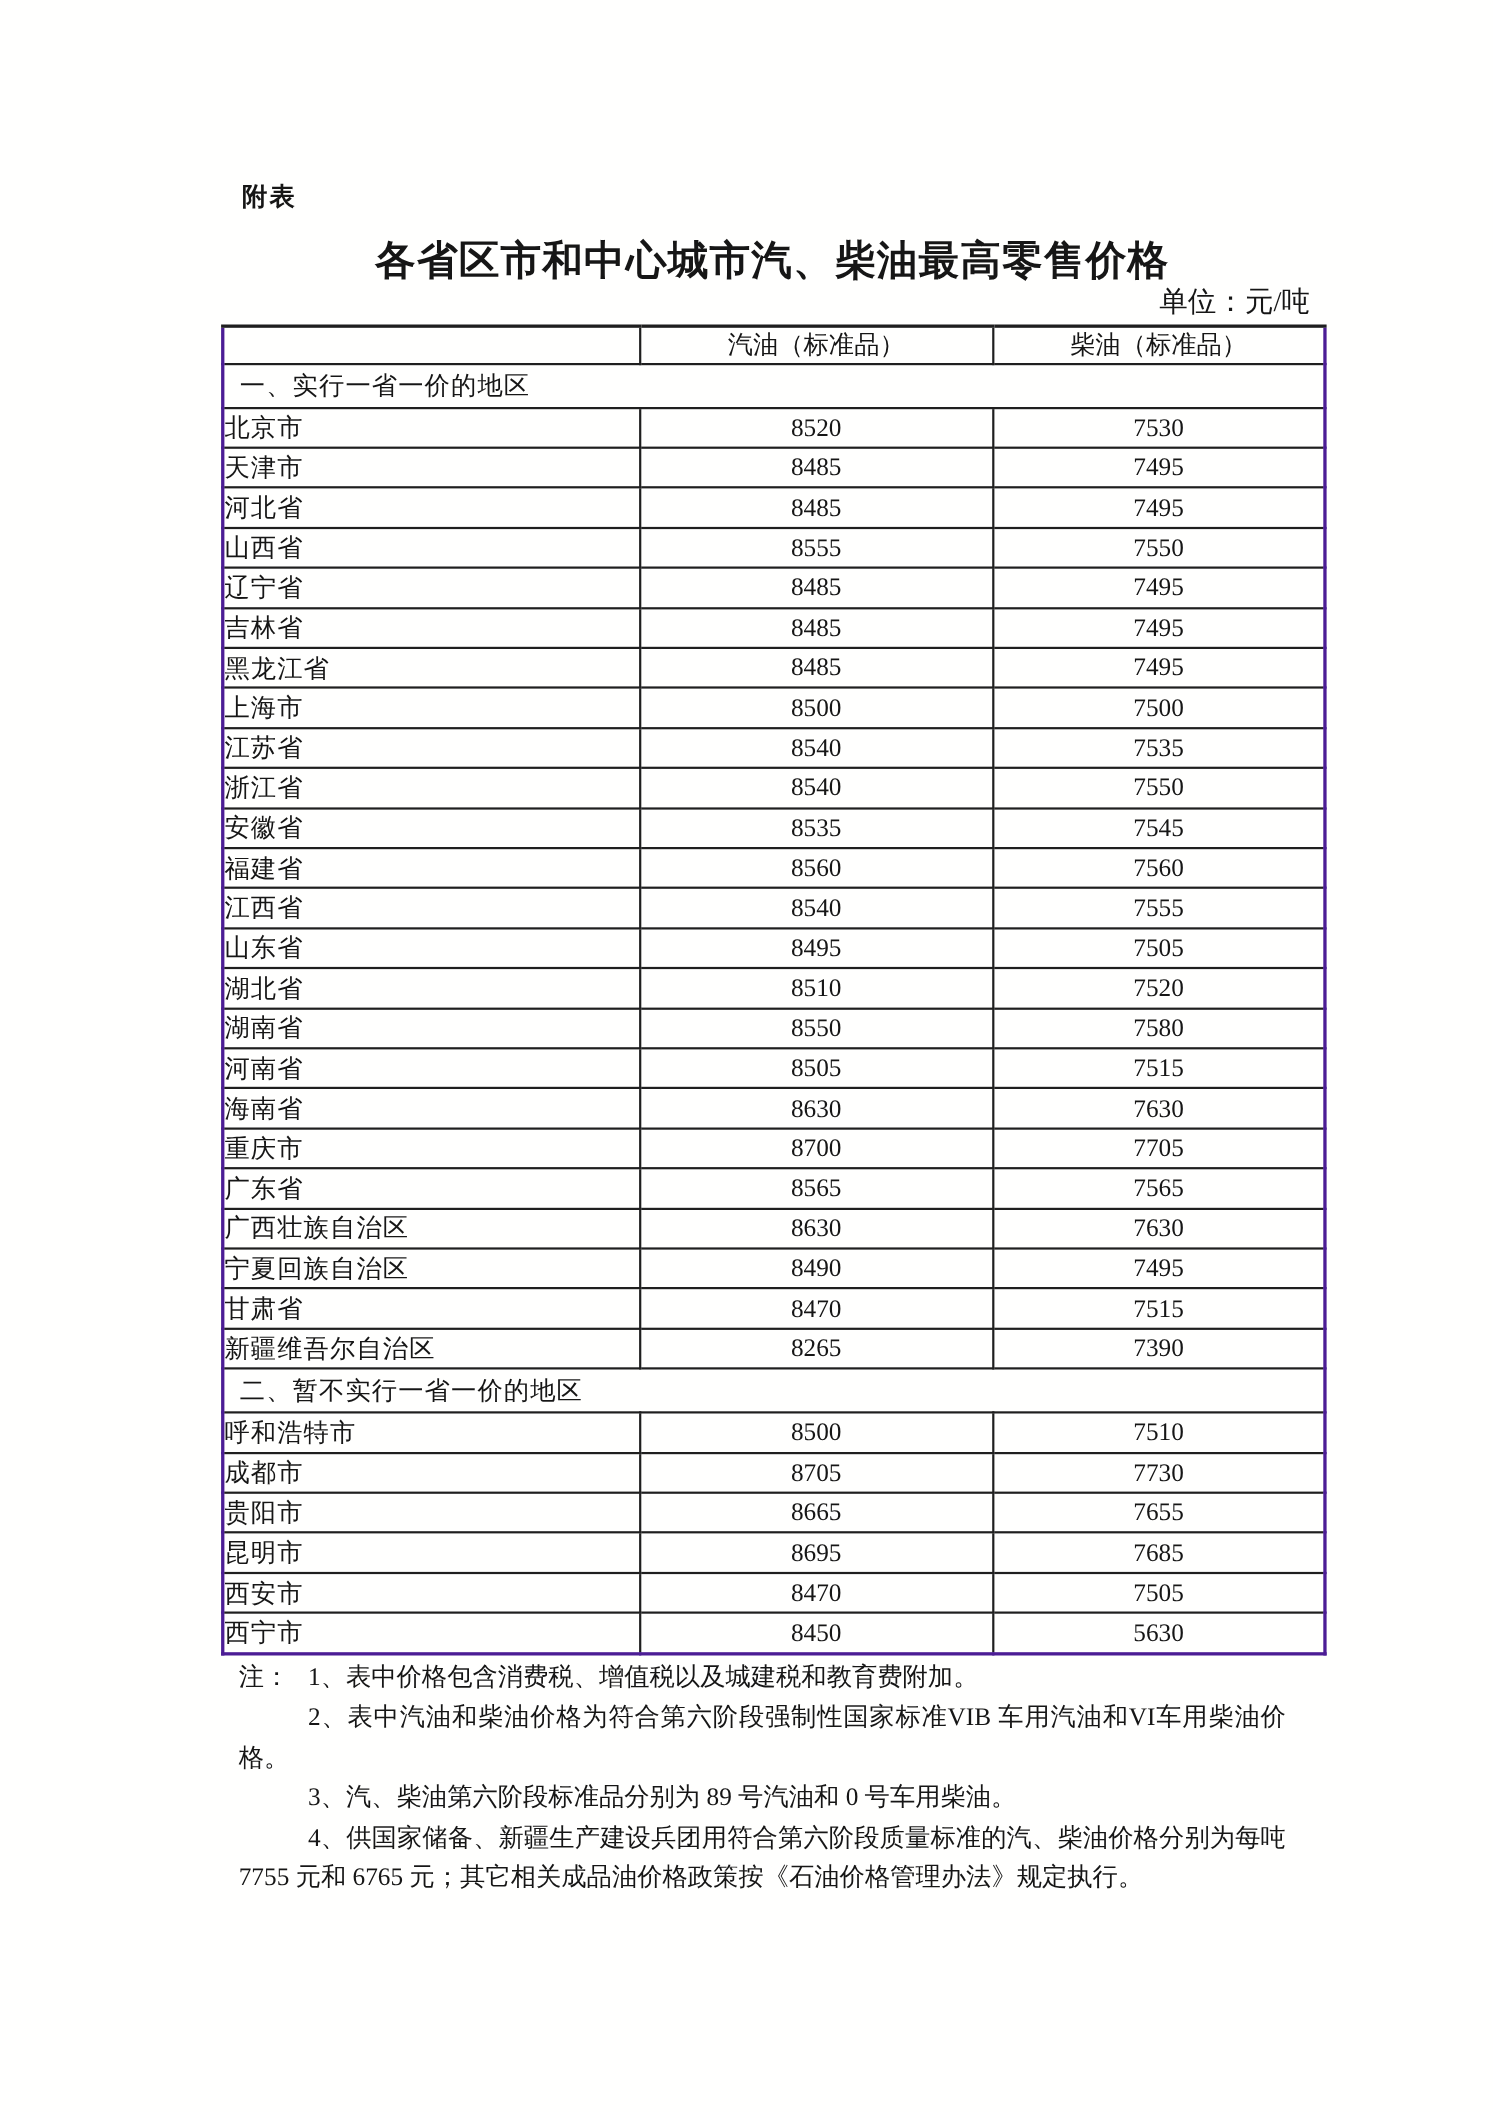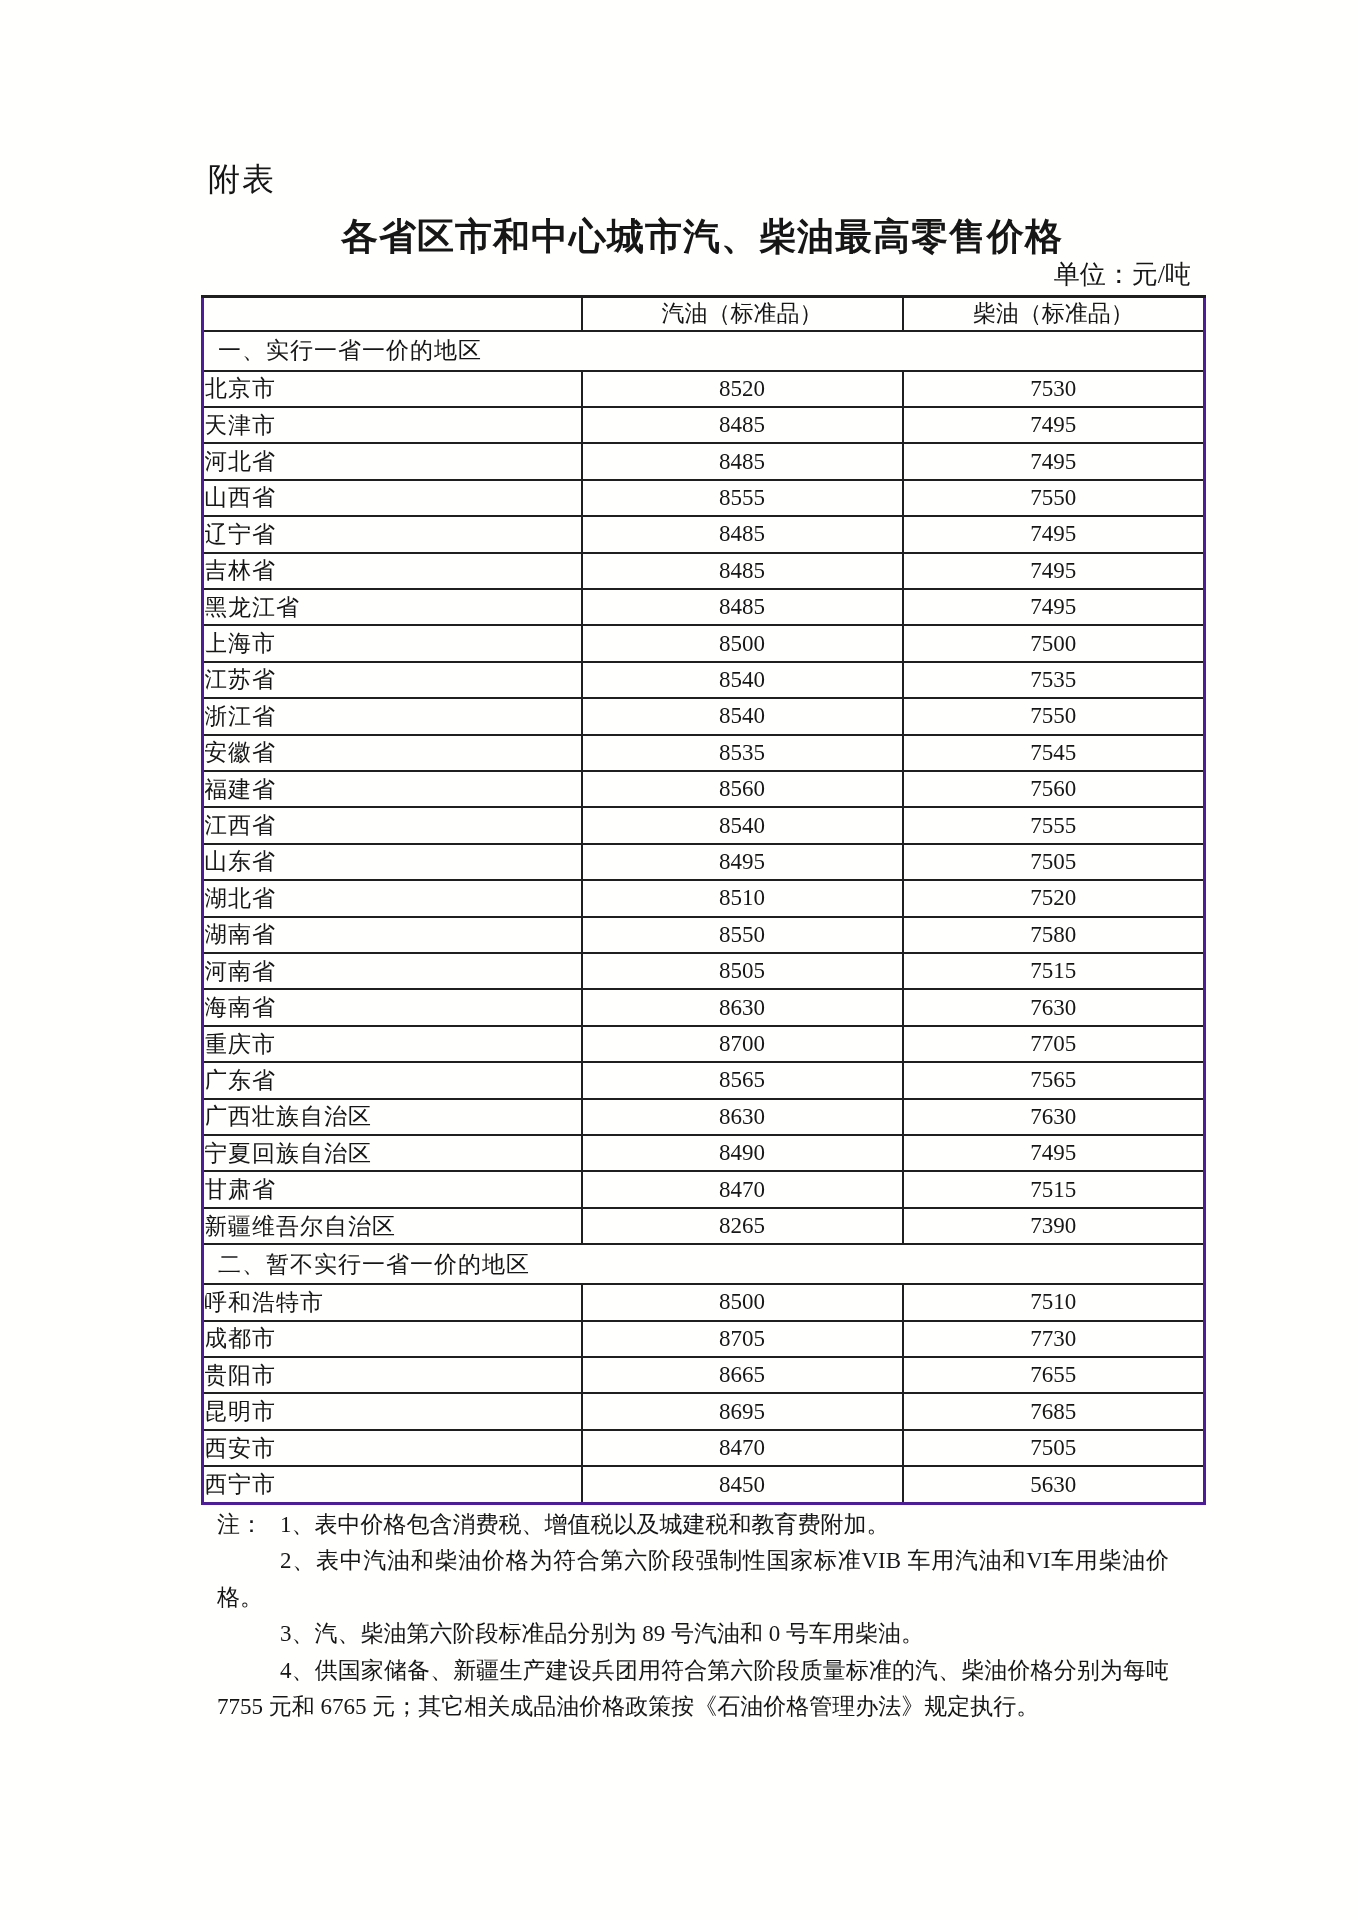--- a/index.html
+++ b/index.html
@@ -11,25 +11,26 @@
     position: relative;
     width: 1357px;
     height: 1920px;
     background: #fffffe;
     font-family: "Liberation Serif", "DejaVu Serif", serif;
     color: #161616;
     overflow: hidden;
   }
   .annex-label {
     position: absolute;
-    left: 208px;
+    left: 220px;
     top: 164px;
-    font-size: 32px;
+    font-size: 23px;
     line-height: 30px;
     letter-spacing: 2px;
+    font-weight: bold;
   }
   .doc-title {
     position: absolute;
     left: 201px;
     top: 220px;
     width: 1002px;
     text-align: center;
     font-family: "Liberation Sans", "DejaVu Sans", sans-serif;
     font-weight: bold;
     font-size: 37px;
@@ -73,21 +74,20 @@
   tr.section-row { height: 40px; }
   tr.section-row td {
     text-align: left;
     padding-left: 14px;
     letter-spacing: 1px;
   }
   td.region {
     text-align: left;
     padding-left: 88px;
     letter-spacing: 1px;
-    border-radius: 16px;
   }
   td.num { text-align: center; }
   .notes {
     position: absolute;
     left: 217px;
     top: 1507px;
     width: 952px;
     font-size: 23px;
     line-height: 36.4px;
   }

